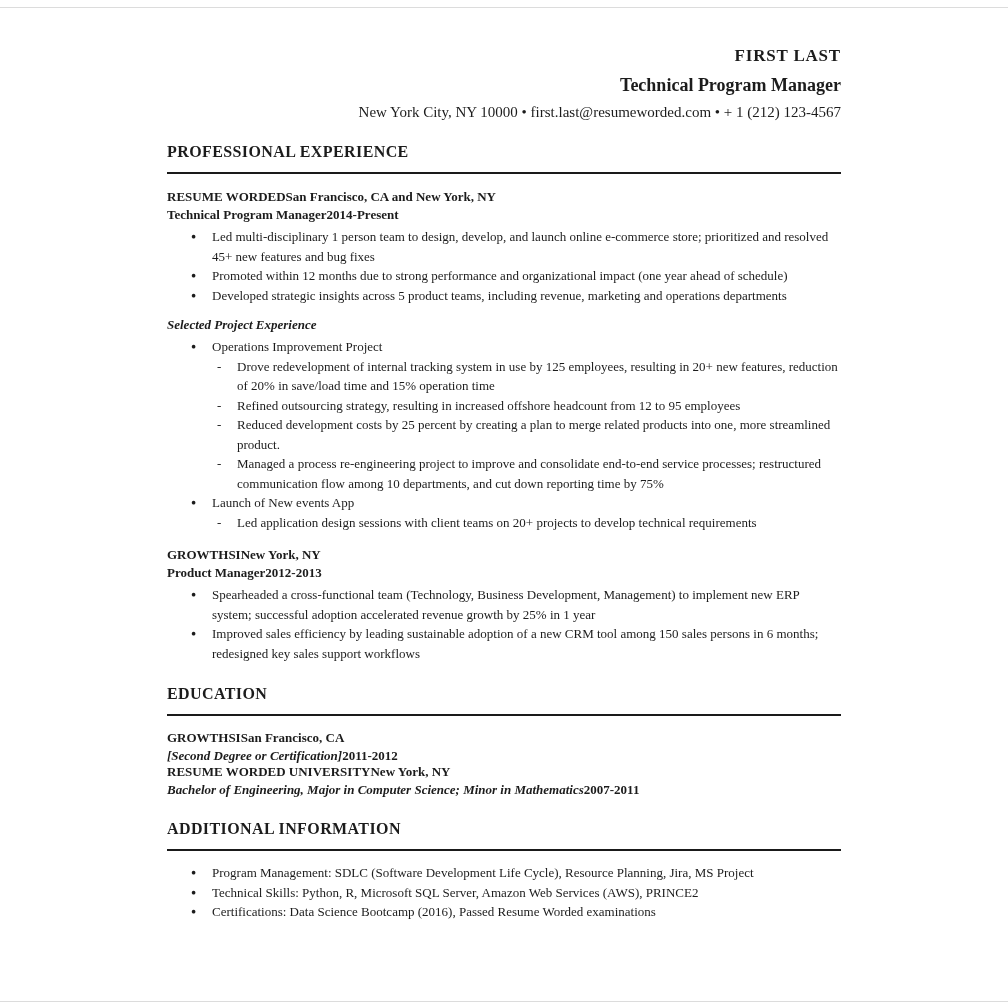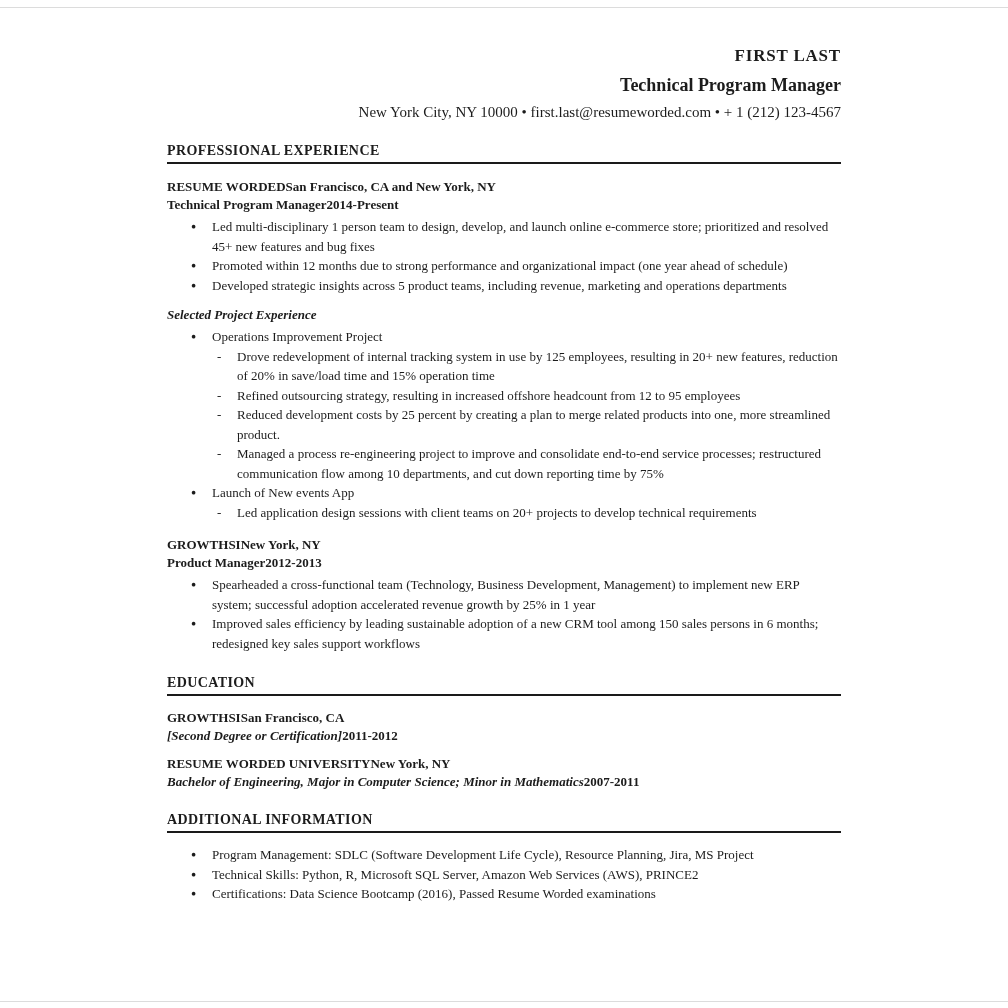--- a/index.html
+++ b/index.html
@@ -18,44 +18,44 @@
 
   .resume { width: 674px; margin: 0 auto; padding-top: 46px; }
 
   .header { text-align: right; }
   .name { font-size: 17px; font-weight: bold; letter-spacing: 0.8px; }
   .headline { font-size: 18px; font-weight: bold; margin-top: 9px; }
   .contact { font-size: 15px; margin-top: 8px; }
 
   .section { margin-top: 22px; }
   .section-heading {
-    font-size: 14px;
+    font-size: 16px;
     font-weight: bold;
     letter-spacing: 0.4px;
     border-bottom: 2px solid #1a1a1a;
-    padding-bottom: 3px;
+    padding-bottom: 11px;
   }
 
   .job { margin-top: 15px; }
   .row { display: flex; justify-content: flex-start; font-size: 13px; font-weight: bold; }
   .row + .row { margin-top: 2px; }
   .row .right { text-align: right; white-space: nowrap; }
   .italic { font-style: italic; }
 
   ul { list-style: none; margin-top: 4px; }
   li { position: relative; font-size: 13px; line-height: 19.5px; }
   li.l1 { padding-left: 45px; }
   li.l1::before { content: "\25CF"; position: absolute; left: 24px; font-size: 8.5px; }
   li.l2 { padding-left: 70px; }
   li.l2::before { content: "-"; position: absolute; left: 50px; }
 
   .subheading { font-size: 13px; font-weight: bold; font-style: italic; margin-top: 12px; }
 
   .edu-entry { margin-top: 14px; }
-  .edu-entry + .edu-entry { margin-top: 12px; }
+  .edu-entry + .edu-entry { margin-top: 0; }
 </style>
 </head>
 <body>
 
 <div class="page-edge top"></div>
 
 <div class="resume">
 
   <div class="header">
     <div class="name">FIRST LAST</div>

